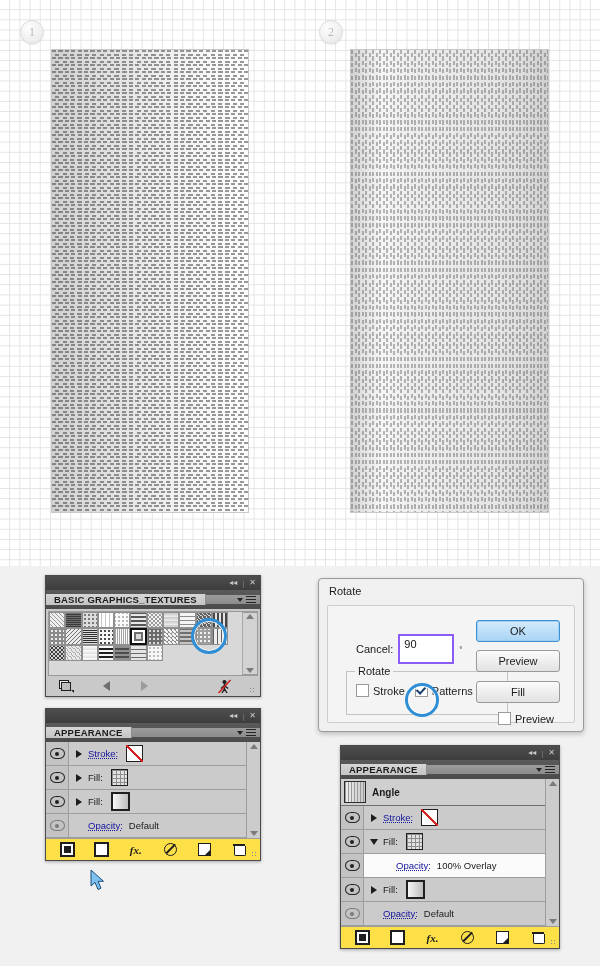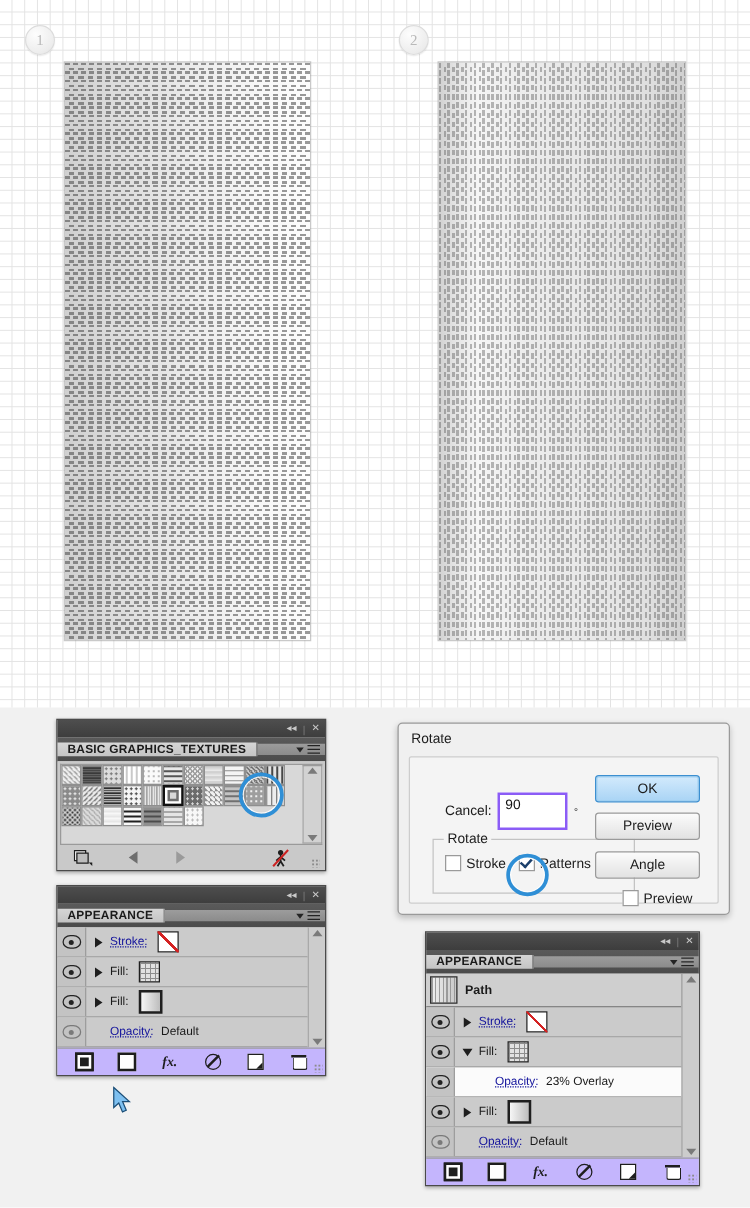--- a/index.html
+++ b/index.html
@@ -150,21 +150,21 @@
   .sw-none:after{content:"";position:absolute;left:-1px;top:-1px;right:-1px;bottom:-1px;
     background:linear-gradient(to top right, transparent calc(50% - 1px), #d42222 calc(50% - 1px), #d42222 calc(50% + 1px), transparent calc(50% + 1px));}
   .sw-grid{background:
     repeating-linear-gradient(to bottom, #8d8d8d 0 1px, transparent 1px 4px),
     repeating-linear-gradient(to right, #8d8d8d 0 1px, transparent 1px 4px),
     #e2e2e2;}
   .sw-grad{background:linear-gradient(to right,#f6f6f6,#bdbdbd);border-width:2px;}
   .sw-vert{background:
     repeating-linear-gradient(to right, #9a9a9a 0 1px, transparent 1px 3px),
     linear-gradient(to right,#efefef,#c9c9c9);}
-  .app-footer{height:21px;background:#c4b5fd;display:flex;align-items:center;justify-content:space-around;padding:0 4px;position:relative;border-top:1px solid #9d9d9d;}
+  .app-footer{height:21px;background:#fde047;display:flex;align-items:center;justify-content:space-around;padding:0 4px;position:relative;border-top:1px solid #9d9d9d;}
   .f-ico{font-size:10px;color:#1e1e1e;display:flex;align-items:center;justify-content:center;width:22px;height:15px;}
   .sq-filled{width:11px;height:11px;border:2px solid #1e1e1e;background:#1e1e1e;box-shadow:0 0 0 0 #fff;}
   .sq-filled i{display:block;width:11px;height:11px;background:#1e1e1e;border:2px solid #fff;box-sizing:border-box;}
   .sq-open{width:11px;height:11px;border:2px solid #1e1e1e;background:#fff;}
   .fx{font-style:italic;font-weight:bold;font-size:11px;font-family:"Liberation Serif", serif;color:#1e1e1e;}
   .no-sym{width:11px;height:11px;border:1.6px solid #1e1e1e;border-radius:50%;position:relative;}
   .no-sym:after{content:"";position:absolute;left:-1px;top:4px;width:13px;height:1.6px;background:#1e1e1e;transform:rotate(-45deg);}
   .dup{width:11px;height:11px;border:1.4px solid #1e1e1e;background:#fff;position:relative;}
   .dup:after{content:"";position:absolute;right:0px;bottom:0px;width:0;height:0;border-left:5px solid transparent;border-bottom:5px solid #1e1e1e;}
   .trash{width:10px;height:11px;position:relative;}
@@ -435,21 +435,21 @@
           <i></i>
           <i></i>
         </span>
     </div>
   </div>
   <div class="app-body">
     <div style="display:flex">
       <div style="flex:1">
         <div class="app-head">
           <span class="app-thumb sw-vert"></span>
-          <span class="app-title">Path</span>
+          <span class="app-title">Angle</span>
         </div>
         <div id="appRightRows">
             <div class="app-row">
               <div class="eye-cell">
                 <span class="eye">
                   <b></b>
                 </span>
               </div>
               <div class="disc-cell" style="margin-left: 3px;">
                 <span class="tri-r"></span>
@@ -470,21 +470,21 @@
               <span class="sw-box sw-grid"></span>
             </div>
             <div class="app-row white">
               <div class="eye-cell">
                 <span class="eye">
                   <b></b>
                 </span>
               </div>
               <div class="disc-cell" style="margin-left: 16px;"></div>
               <span class="lbl" style="margin-left: 3px;">Opacity:</span>
-              <span class="val">23% Overlay</span>
+              <span class="val">100% Overlay</span>
             </div>
             <div class="app-row">
               <div class="eye-cell">
                 <span class="eye">
                   <b></b>
                 </span>
               </div>
               <div class="disc-cell" style="margin-left: 3px;">
                 <span class="tri-r"></span>
               </div>
@@ -549,21 +549,21 @@
       <div class="opt-row">
         <span class="cbx" id="cbObjects"></span>
         <span class="cbx-lbl">Stroke</span>
         <span class="cbx on" id="cbPatterns" style="margin-left:6px"></span>
         <span class="cbx-lbl">Patterns</span>
       </div>
     </div>
 
     <div class="dlg-btn primary" id="btnOK">OK</div>
     <div class="dlg-btn" id="btnCancel">Preview</div>
-    <div class="dlg-btn" id="btnCopy">Angle</div>
+    <div class="dlg-btn" id="btnCopy">Fill</div>
 
     <div id="previewRow">
       <span class="cbx"></span>
       <span class="cbx-lbl">Preview</span>
     </div>
   </div>
   <div class="hl-ring" style="left:86px;top:104px;width:28px;height:28px;"></div>
 </div>
 
 </body></html>

